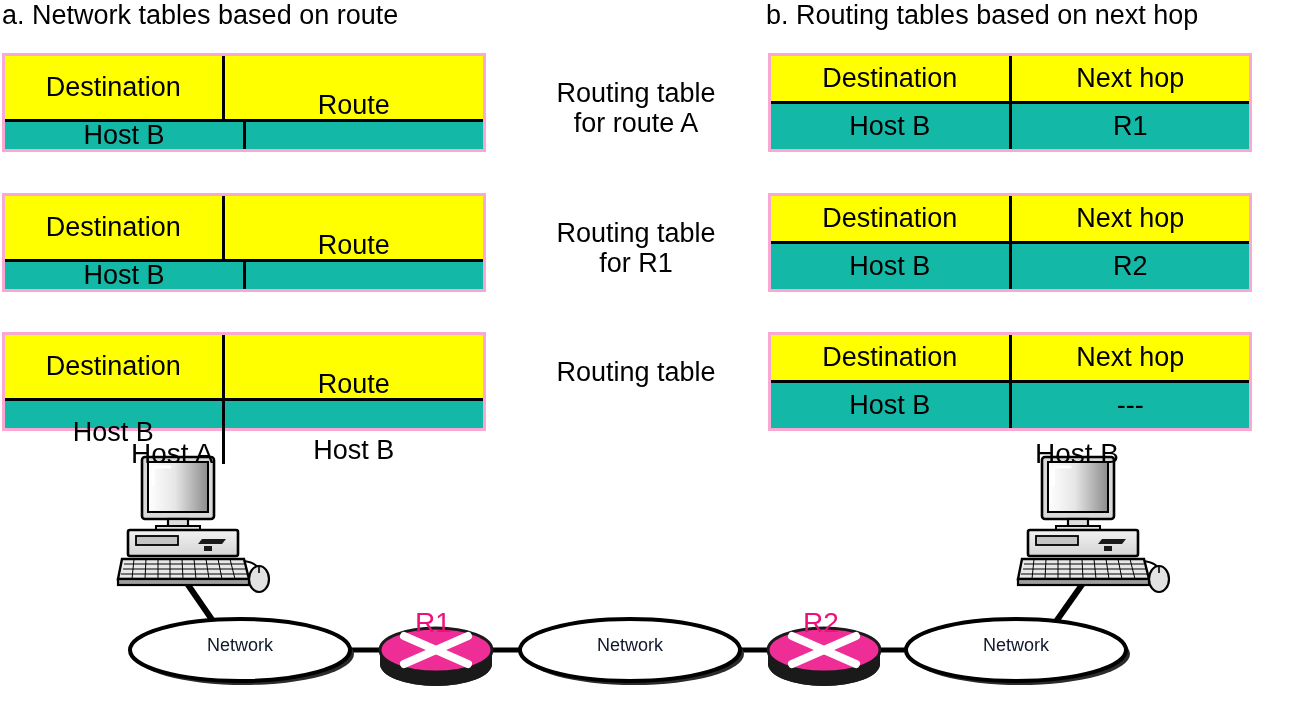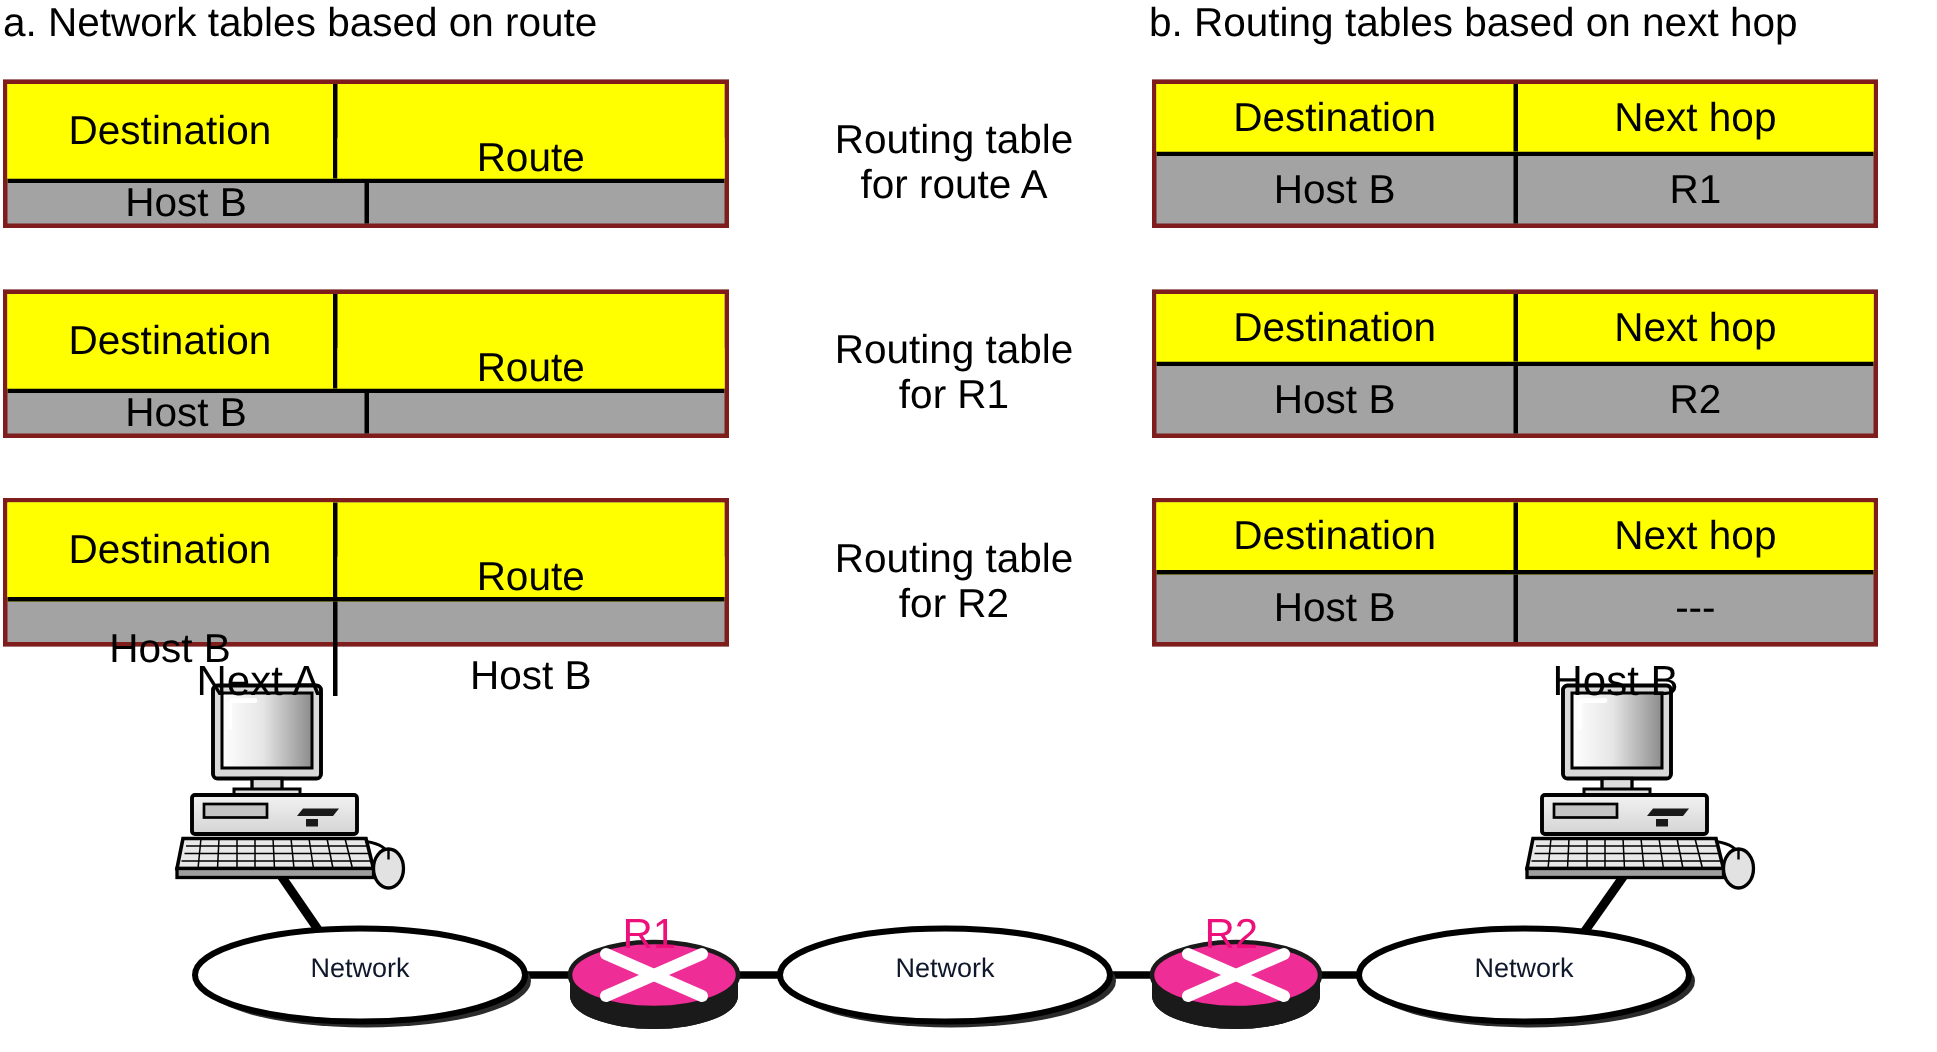--- a/index.html
+++ b/index.html
@@ -20,25 +20,25 @@
     color: #000000;
     white-space: nowrap;
     line-height: 1;
   }
   #caption-a { left: 2px;   top: 2px; }
   #caption-b { left: 766px; top: 2px; }
 
   
   .rt-table {
     position: absolute;
-    border: 3px solid #7f1d1d;
+    border: 3px solid #f9a8d4;
     box-sizing: border-box;
     display: flex;
     flex-direction: column;
-    background: #a3a3a3;
+    background: #14b8a6;
     text-align: center;
   }
   .rt-row {
     display: flex;
     flex: 1 1 0;
   }
   .rt-row.header {
     background: #ffff00;
     border-bottom: 3px solid #000000;
   }
@@ -143,21 +143,20 @@
 <div class="center-label" style="left:508px; top:58px;">
   <div>Routing table</div>
   <div>for route A</div>
 </div>
 <div class="center-label" style="left:508px; top:198px;">
   <div>Routing table</div>
   <div>for R1</div>
 </div>
 <div class="center-label" style="left:508px; top:337px;">
   <div>Routing table</div>
-  <div>for R2</div>
 </div>
 
 <div class="rt-table right" style="left:768px; top:53px; width:484px; height:99px;">
   <div class="rt-row header">
     <div class="rt-cell col0">Destination</div>
     <div class="rt-cell col1">Next hop</div>
   </div>
   <div class="rt-row">
     <div class="rt-cell col0">Host B</div>
     <div class="rt-cell col1">R1</div>
@@ -297,21 +296,21 @@
 
     <g transform="translate(118,15)">
       <use href="#computer-icon"></use>
     </g>
     <g transform="translate(1018,15)">
       <use href="#computer-icon"></use>
     </g>
   </svg>
 
   
-  <div class="host-label" style="left:131px; top:0px;">Next A</div>
+  <div class="host-label" style="left:131px; top:0px;">Host A</div>
   <div class="host-label" style="left:1035px; top:0px;">Host B</div>
 
   <div class="router-label" style="left:415px; top:169px; color:#ed0f7a;">R1</div>
   <div class="router-label" style="left:803px; top:169px; color:#ed0f7a;">R2</div>
 
   <div class="net-label" style="left:140px; top:196px; width:200px;">Network</div>
   <div class="net-label" style="left:530px; top:196px; width:200px;">Network</div>
   <div class="net-label" style="left:916px; top:196px; width:200px;">Network</div>
 </div>
 

